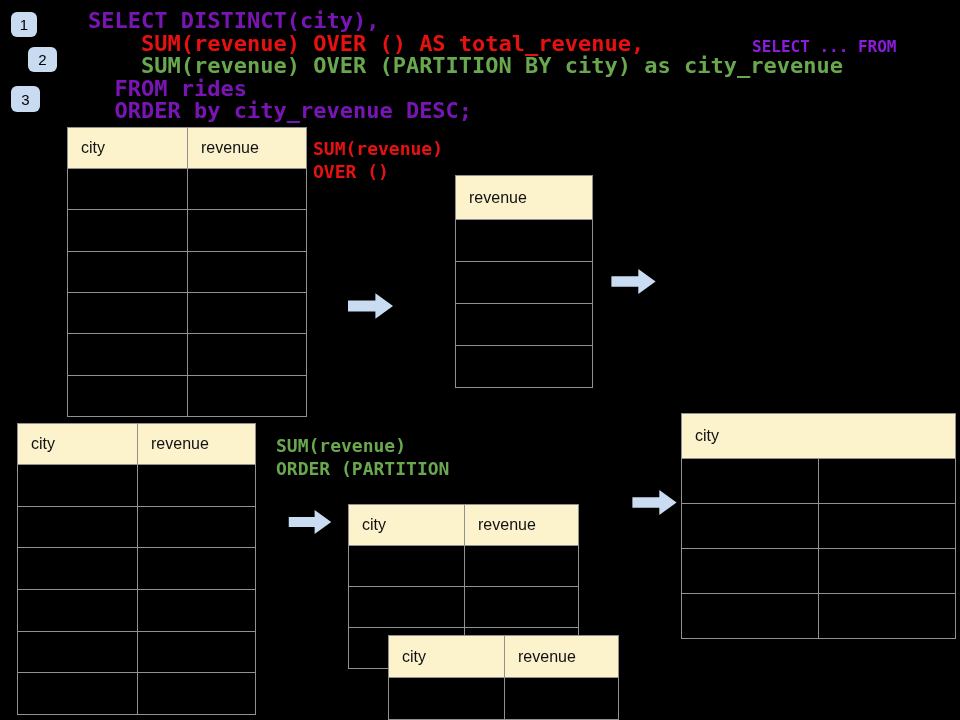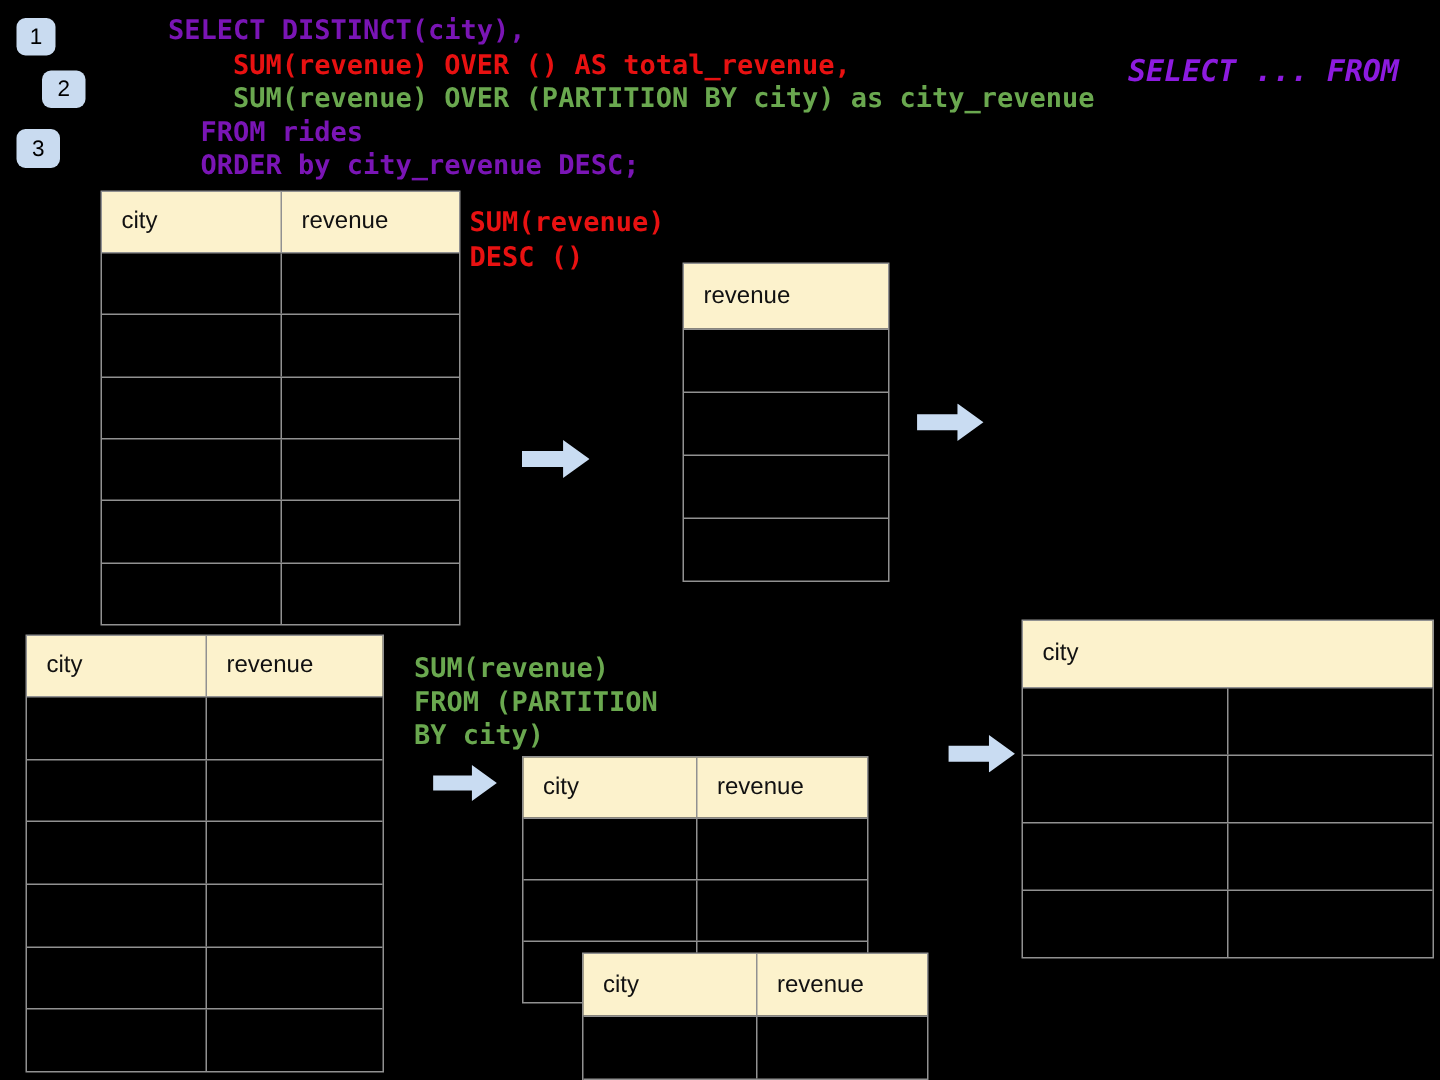--- a/index.html
+++ b/index.html
@@ -5,22 +5,22 @@
   html,body{margin:0;padding:0;background:#000;}
   #canvas{
     position:relative;width:960px;height:720px;background:#000;
     overflow:hidden;font-family:"Liberation Sans",sans-serif;
   }
   
   .mono{
     font-family:"DejaVu Sans Mono","Liberation Mono",monospace;
     font-weight:bold;white-space:pre;position:absolute;
   }
-  .code-block{font-size:18px;line-height:22.6px;margin-left:24px;}
-  .side-note{font-size:20px;line-height:22px;font-style:italic;}
+  .code-block{font-size:22px;line-height:22.6px;}
+  .side-note{font-size:16px;line-height:22px;}
   .lbl{font-size:18px;line-height:22.5px;}
   
   .badge{
     position:absolute;border-radius:6px;display:flex;align-items:center;
     justify-content:center;font-size:15px;color:#000;
     font-family:"Liberation Sans",sans-serif;
   }
   
   .tbl{position:absolute;background:#000;box-sizing:border-box;}
   .trow{display:flex;box-sizing:border-box;}
@@ -38,23 +38,23 @@
 <div id="canvas">
 
   <div class="badge" style="left: 11px; top: 12px; width: 26px; height: 25px; background: rgb(201, 219, 240); color: rgb(0, 0, 0);">1</div>
   <div class="badge" style="left: 28px; top: 47px; width: 29px; height: 25px; background: rgb(201, 219, 240); color: rgb(0, 0, 0);">2</div>
   <div class="badge" style="left: 11px; top: 86px; width: 29px; height: 26px; background: rgb(201, 219, 240); color: rgb(0, 0, 0);">3</div>
 
   <div class="mono code-block" style="left:88px;top:10px;"><div style="color: rgb(122, 21, 181);">SELECT DISTINCT(city),</div><div style="color: rgb(232, 17, 17);">    SUM(revenue) OVER () AS total_revenue,</div><div style="color: rgb(106, 168, 79);">    SUM(revenue) OVER (PARTITION BY city) as city_revenue</div><div style="color: rgb(122, 21, 181);">  FROM rides</div><div style="color: rgb(122, 21, 181);">  ORDER by city_revenue DESC;</div></div>
 
   <div class="mono side-note" style="left: 752px; top: 36px; color: rgb(141, 27, 223);"><div>SELECT ... FROM</div></div>
 
-  <div class="mono lbl" style="left: 313px; top: 138px; color: rgb(232, 17, 17);"><div>SUM(revenue)</div><div>DESC ()</div></div>
-
-  <div class="mono lbl" style="left: 276px; top: 435px; color: rgb(106, 168, 79);"><div>SUM(revenue)</div><div>FROM (PARTITION</div><div>BY city)</div></div>
+  <div class="mono lbl" style="left: 313px; top: 138px; color: rgb(232, 17, 17);"><div>SUM(revenue)</div><div>OVER ()</div></div>
+
+  <div class="mono lbl" style="left: 276px; top: 435px; color: rgb(106, 168, 79);"><div>SUM(revenue)</div><div>ORDER (PARTITION</div></div>
 
   <div class="tbl" style="left: 67px; top: 127px; border: 1px solid rgb(145, 145, 145);">
       <div class="trow" style="height: 40px; background: rgb(252, 242, 204);">
         <div class="cell hcell" style="width: 119px;">city</div>
         <div class="cell hcell" style="width: 119px; border-left: 1px solid rgb(145, 145, 145);">revenue</div>
       </div>
       <div class="trow" style="height: 41.33px; border-top: 1px solid rgb(145, 145, 145);">
         <div class="cell" style="width: 119px;"></div>
         <div class="cell" style="width: 119px; border-left: 1px solid rgb(145, 145, 145);"></div>
       </div>

